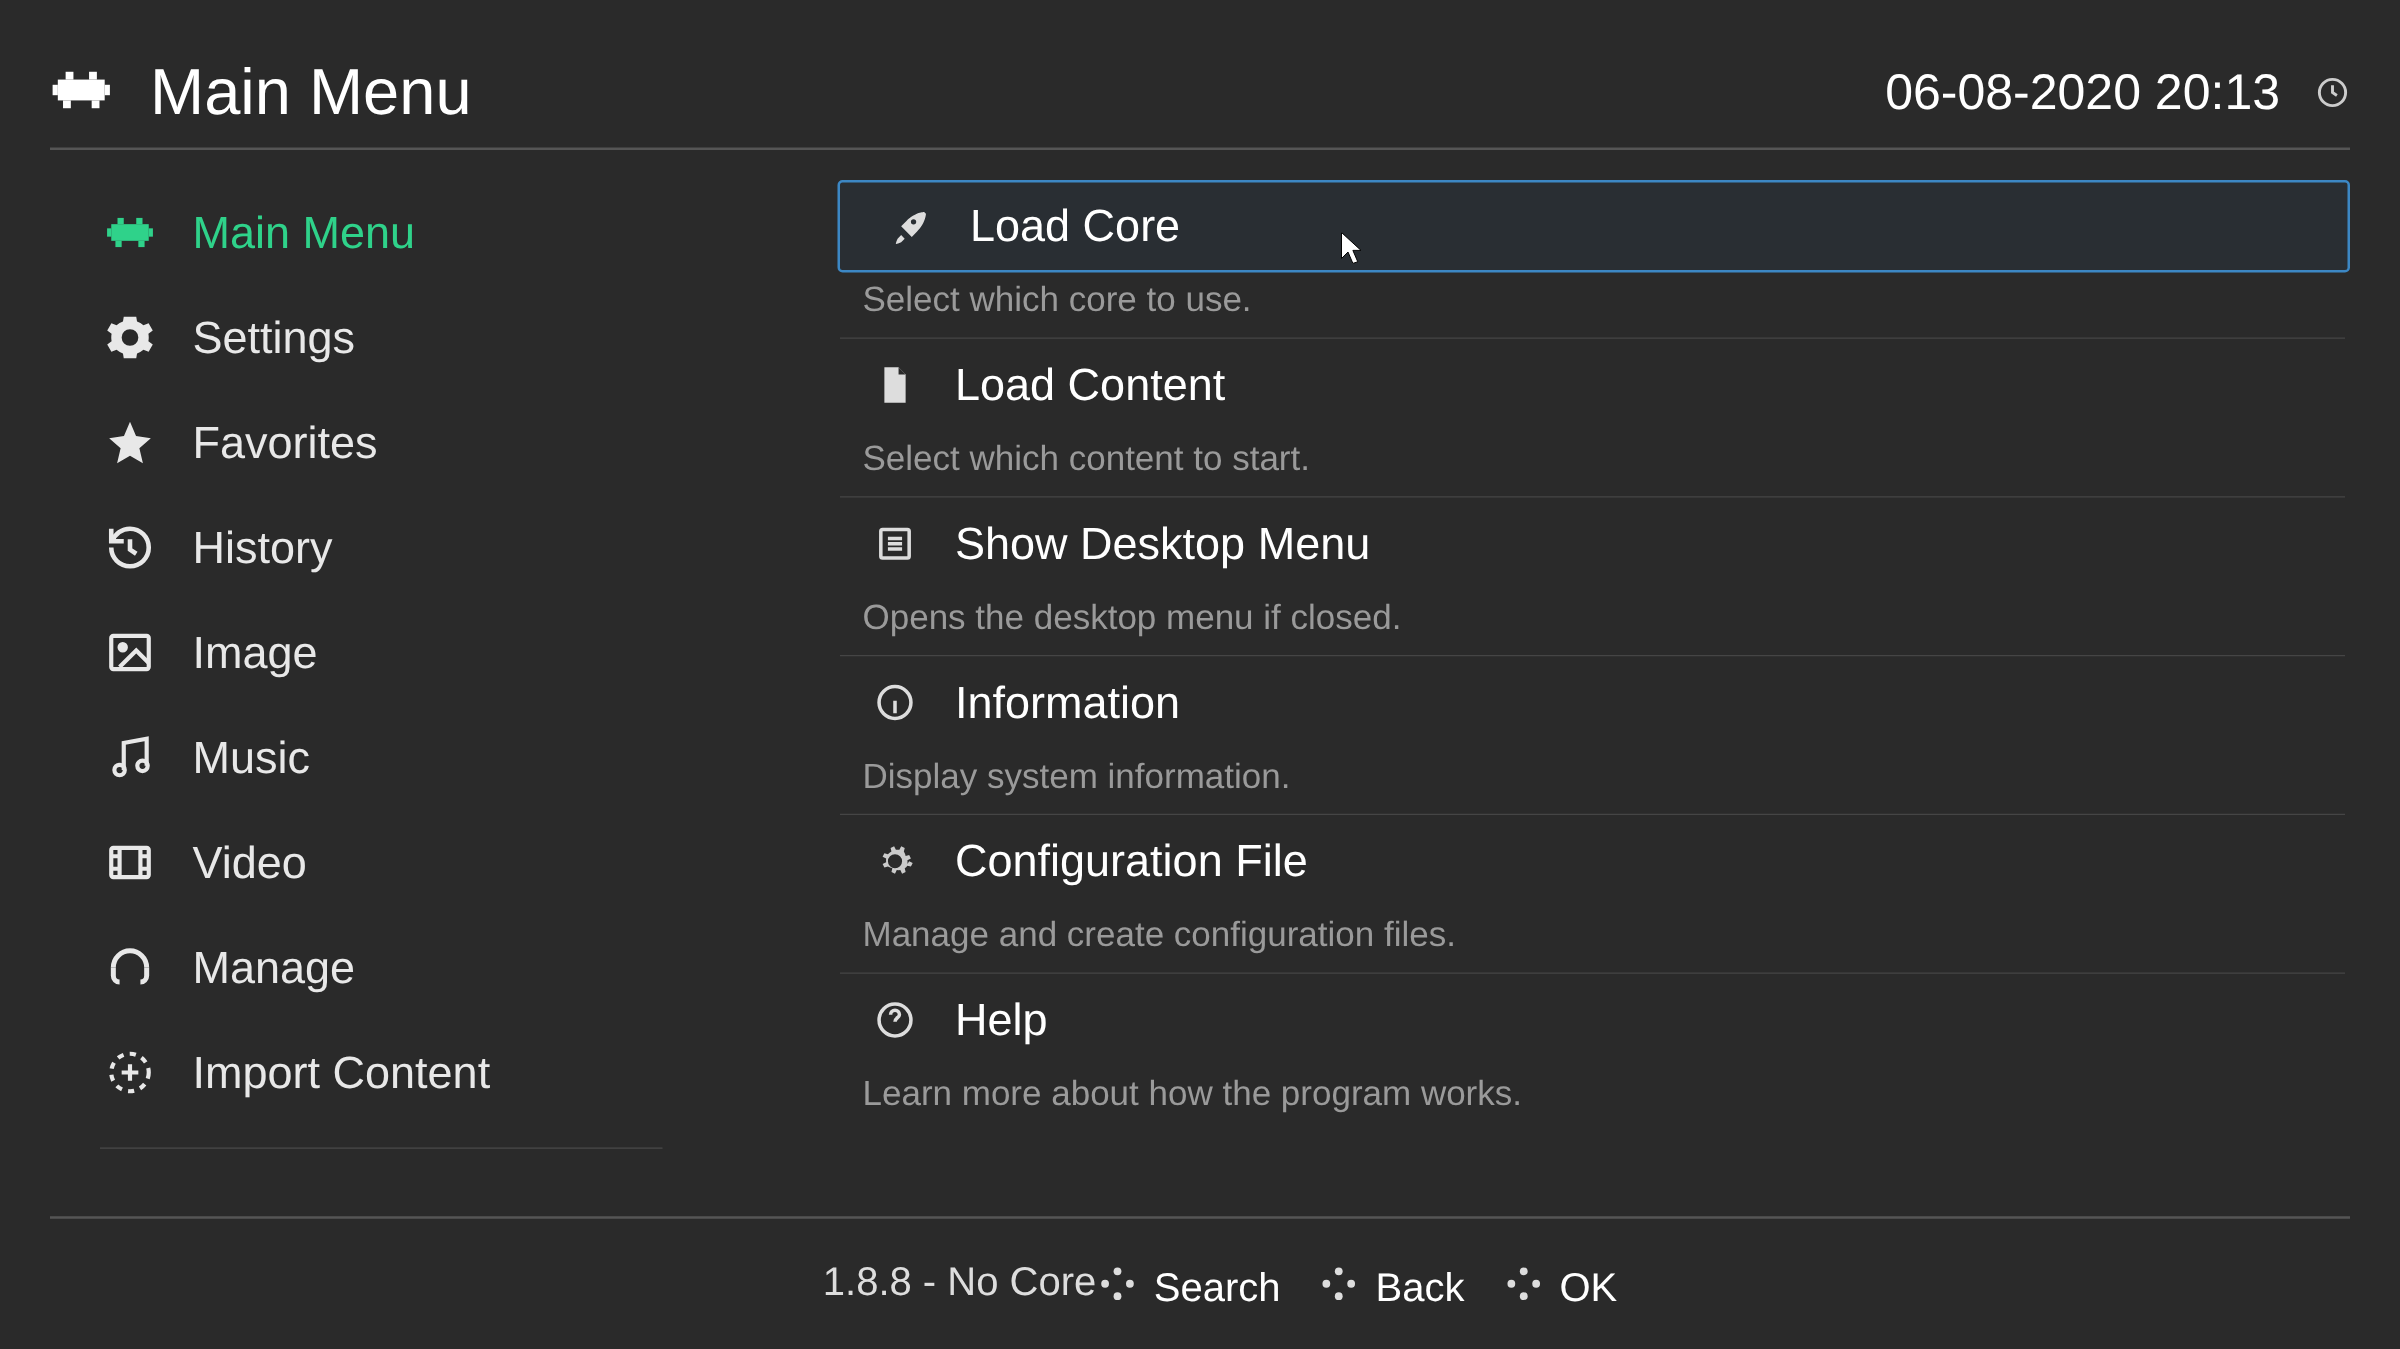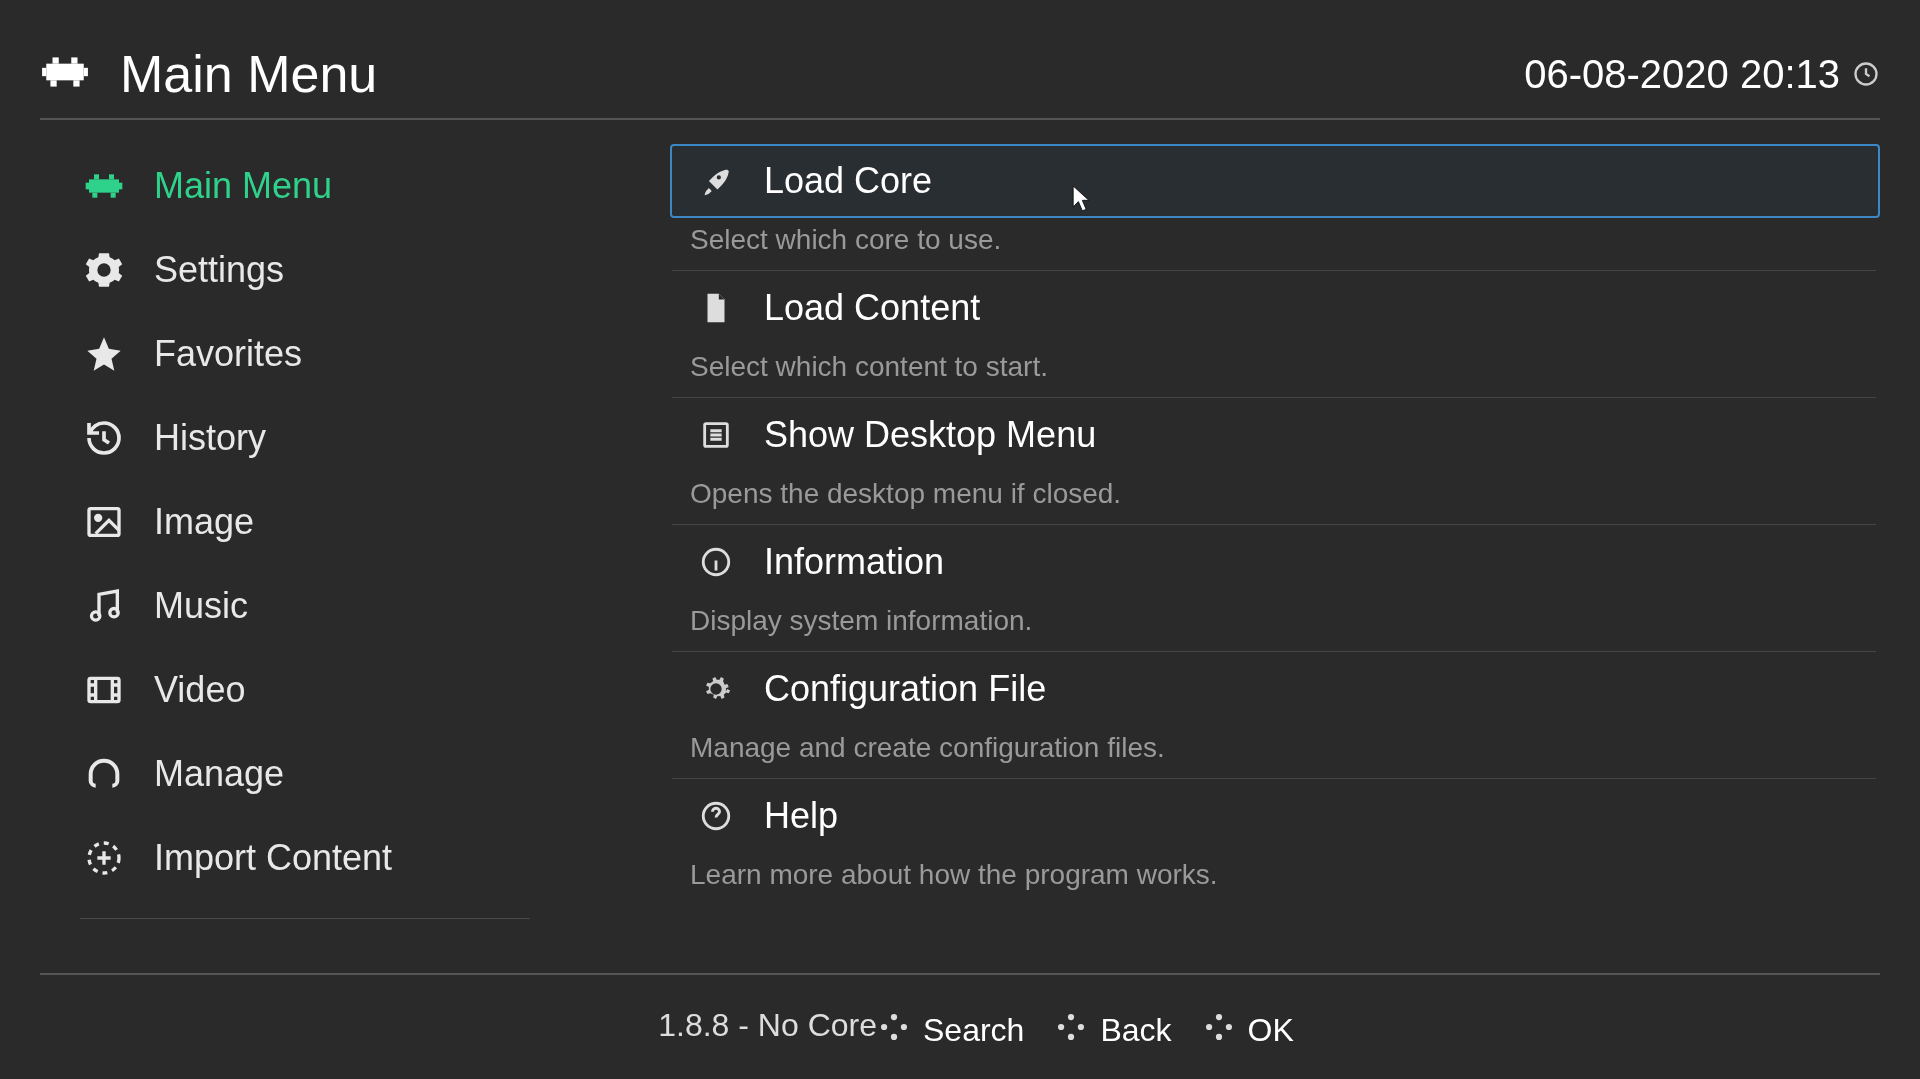--- a/index.html
+++ b/index.html
@@ -20,21 +20,21 @@
     left: 40px;
     right: 40px;
     height: 90px;
     display: flex;
     align-items: center;
     justify-content: space-between;
     border-bottom: 2px solid #555;
   }
   .header-left { display: flex; align-items: center; gap: 30px; }
   .header-title { font-size: 52px; font-weight: 500; color: #fff; }
-  .header-right { display: flex; align-items: center; gap: 12px; }
+  .header-right { display: flex; align-items: center; gap: 28px; }
   .datetime { font-size: 40px; color: #fff; font-weight: 400; }
   .clock-svg { width: 28px; height: 28px; }
 
   
   .body {
     position: absolute;
     top: 122px;
     left: 40px;
     right: 40px;
     bottom: 110px;
@@ -73,20 +73,21 @@
   }
   .menu-item {
     border: 2px solid transparent;
     border-radius: 4px;
     padding: 0;
     margin-bottom: 0;
   }
   .menu-item.selected {
     border-color: #3c87c4;
     background: rgba(40,55,70,0.35);
+    padding-left: 12px;
   }
   .menu-item-row {
     display: flex;
     align-items: center;
     gap: 30px;
     height: 70px;
     padding: 0 26px;
     cursor: pointer;
   }
   .menu-item-row .row-icon { width: 36px; height: 36px; display:flex; align-items:center; justify-content:center; }

